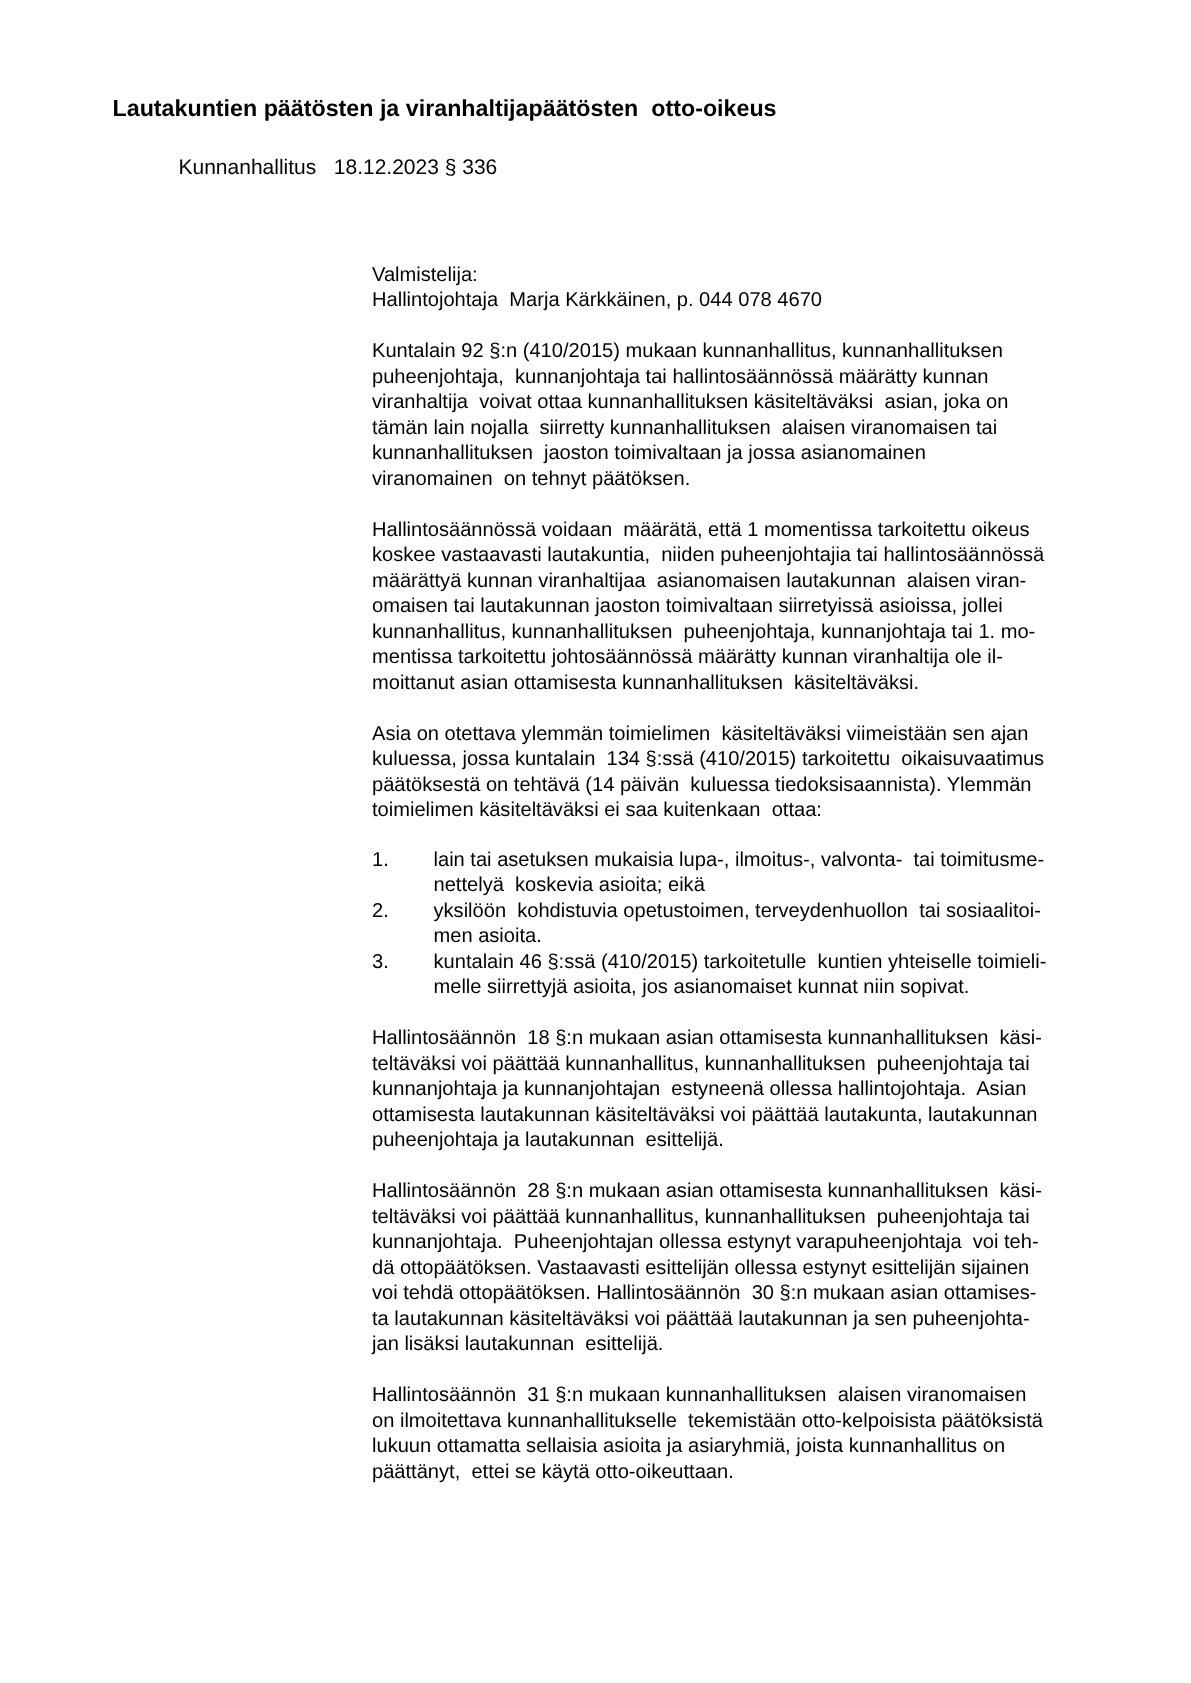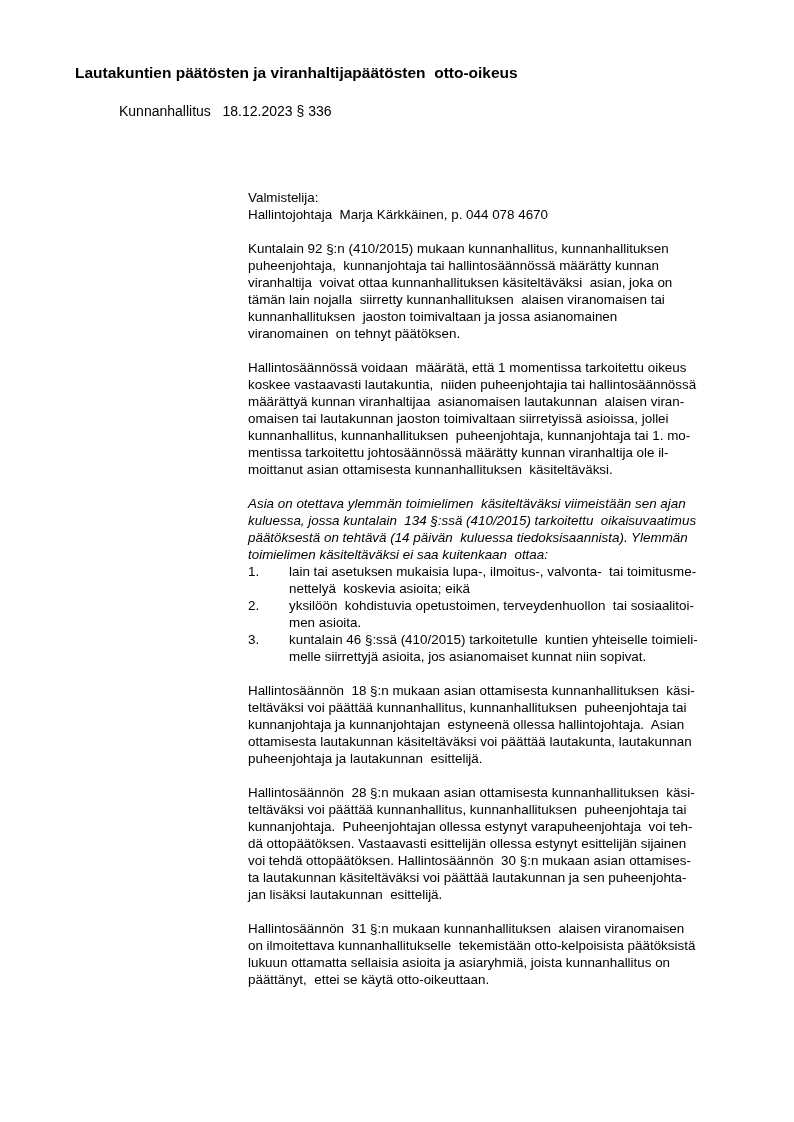--- a/index.html
+++ b/index.html
@@ -31,32 +31,31 @@
     left: 75px;
     top: 103px;
     font-size: 14px;
     line-height: 17px;
     white-space: pre-wrap;
     margin-left: 44px;
   }
   .doc-body {
     position: absolute;
     left: 248px;
-    top: 189px;
+    top: 174px;
     width: 540px;
     font-size: 13.4px;
     line-height: 17px;
   }
   .para {
     margin: 0 0 17px 0;
     white-space: pre-wrap;
   }
   .para-tight {
-    margin-bottom: 0;
-    font-style: italic;
+    margin-bottom: 16px;
   }
   .numlist {
     margin: 0 0 17px 0;
   }
   .list-item {
     display: flex;
     align-items: flex-start;
   }
   .list-num {
     flex: 0 0 41px;

